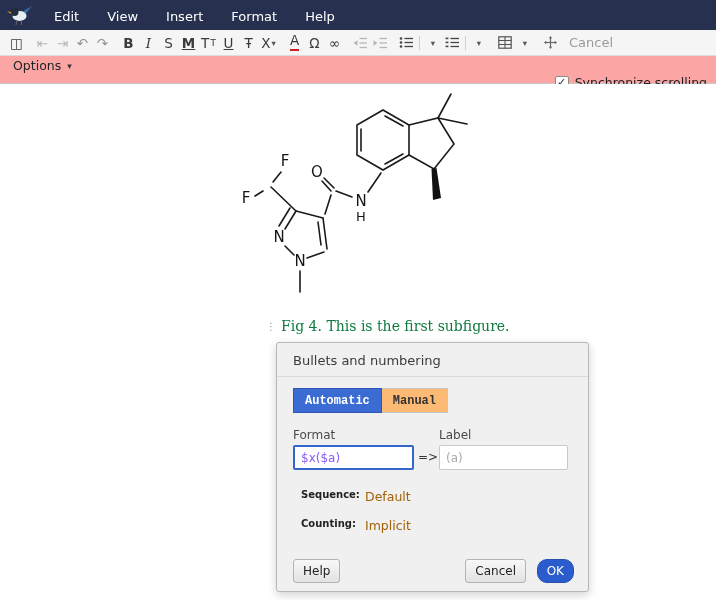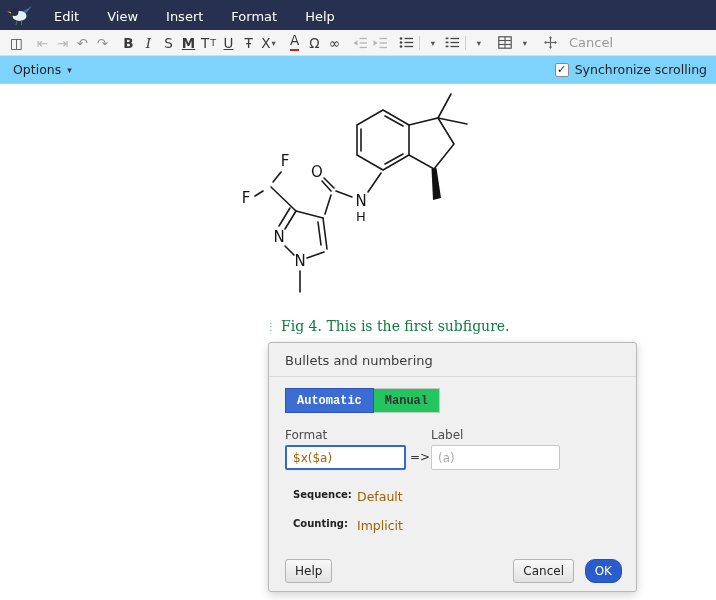--- a/index.html
+++ b/index.html
@@ -37,22 +37,22 @@
   .smallcap-2 { font-size:9.5px; margin-left:1px; }
   .color-letter { border-bottom:2px solid #cc2020; line-height:1; padding-bottom:1px; }
   .dd { font-size:8.5px; color:#555; margin-left:1px; align-self:center; }
   .sep { width:1px; height:14px; background:#cfcfcf; margin:0 2px; }
   .gap { width:5px; }
   .comment { margin-left:8px; font-size:13px; color:#9a9a9a; }
 
   
   .optionsbar {
     position:absolute; top:56px; left:0; right:0; height:28px;
-    background:#7dd3fc; border-bottom:1px solid #c9c9c9;
-    display:flex; padding:0 9px; font-size:12.5px; color:#222;
+    background:#fca5a5; border-bottom:1px solid #c9c9c9;
+    display:flex; padding:0 9px; font-size:12.5px; color:#222;flex-direction:column;
   }
   .options-btn { display:inline-flex; align-items:center; gap:5px; padding:2px 4px; }
   .options-btn .dd { font-size:9px; color:#333; }
   .sync { margin-left:auto; display:inline-flex; align-items:center; gap:6px; }
   .cb {
     width:14px; height:14px; border:1px solid #8a8a8a; background:#fff; border-radius:2px;
     display:inline-flex; align-items:center; justify-content:center; font-size:11px; color:#222;
   }
 
   
@@ -62,34 +62,34 @@
   .molecule text.small { font-size:13px; }
   .caption {
     position:absolute; top:318px; left:266px;
     font-family:"DejaVu Serif","Liberation Serif",serif;
     font-size:14px; color:#0e7a3e; display:flex; align-items:center; gap:5px;
   }
   .caption .marker { font-size:10px; color:#7fa38c; font-family:"DejaVu Sans",sans-serif; }
 
   
   .dialog {
-    position:absolute; left:268px; top:342px; width:369px; height:250px;
+    position:absolute; left:276px; top:342px; width:313px; height:250px;
     background:#f0f0f0; border:1px solid #b8b8b8; border-radius:3px;
     box-shadow:0 3px 10px rgba(0,0,0,0.18);
   }
   .dlg-title { position:absolute; left:16px; top:10px; font-size:13px; color:#3c3c3c; }
   .dlg-sep { position:absolute; left:0; top:33px; width:100%; height:1px; background:#dadada; }
   .tabs { position:absolute; left:16px; top:45px; display:flex; }
   .tab { height:25px; padding:0 11px; font-size:12px; font-weight:600; display:flex; align-items:center;font-family:Liberation Mono, monospace; }
   .tab.active { background:#3b6cd4; color:#fff; border:1px solid #3055b5; }
-  .tab.inactive { background:#22c55e; color:#333; border:1px solid #c6c6c6; border-left:none; }
+  .tab.inactive { background:#fdba74; color:#333; border:1px solid #c6c6c6; border-left:none; }
   .lbl { position:absolute; font-size:12px; color:#4a4a4a; }
   .inp {
     position:absolute; height:25px; font-size:12px; padding:10px 6px; background:#fff;
-    font-family:"DejaVu Sans",sans-serif; color:#a16207; outline:none;
+    font-family:"DejaVu Sans",sans-serif; color:#8b5cf6; outline:none;
   }
   .inp::placeholder { color:#ababab; }
   .inp-format { left:16px; top:102px; width:121px; border:2px solid #3566cd; border-radius:2px; }
   .inp-label  { left:162px; top:102px; width:129px; border:1px solid #c9c9c9; border-radius:2px; }
   .arrow { position:absolute; left:141px; top:107px; font-size:12px; color:#333; }
   .kv-l { position:absolute; font-size:10px; font-weight:600; color:#222; }
   .kv-v { position:absolute; font-size:12.5px; color:#a16207; }
   .btn {
     position:absolute; top:216px; height:24px; font-size:12px; padding:0 9px;
     border:1px solid #b3b3b3; border-radius:3px; color:#222;

